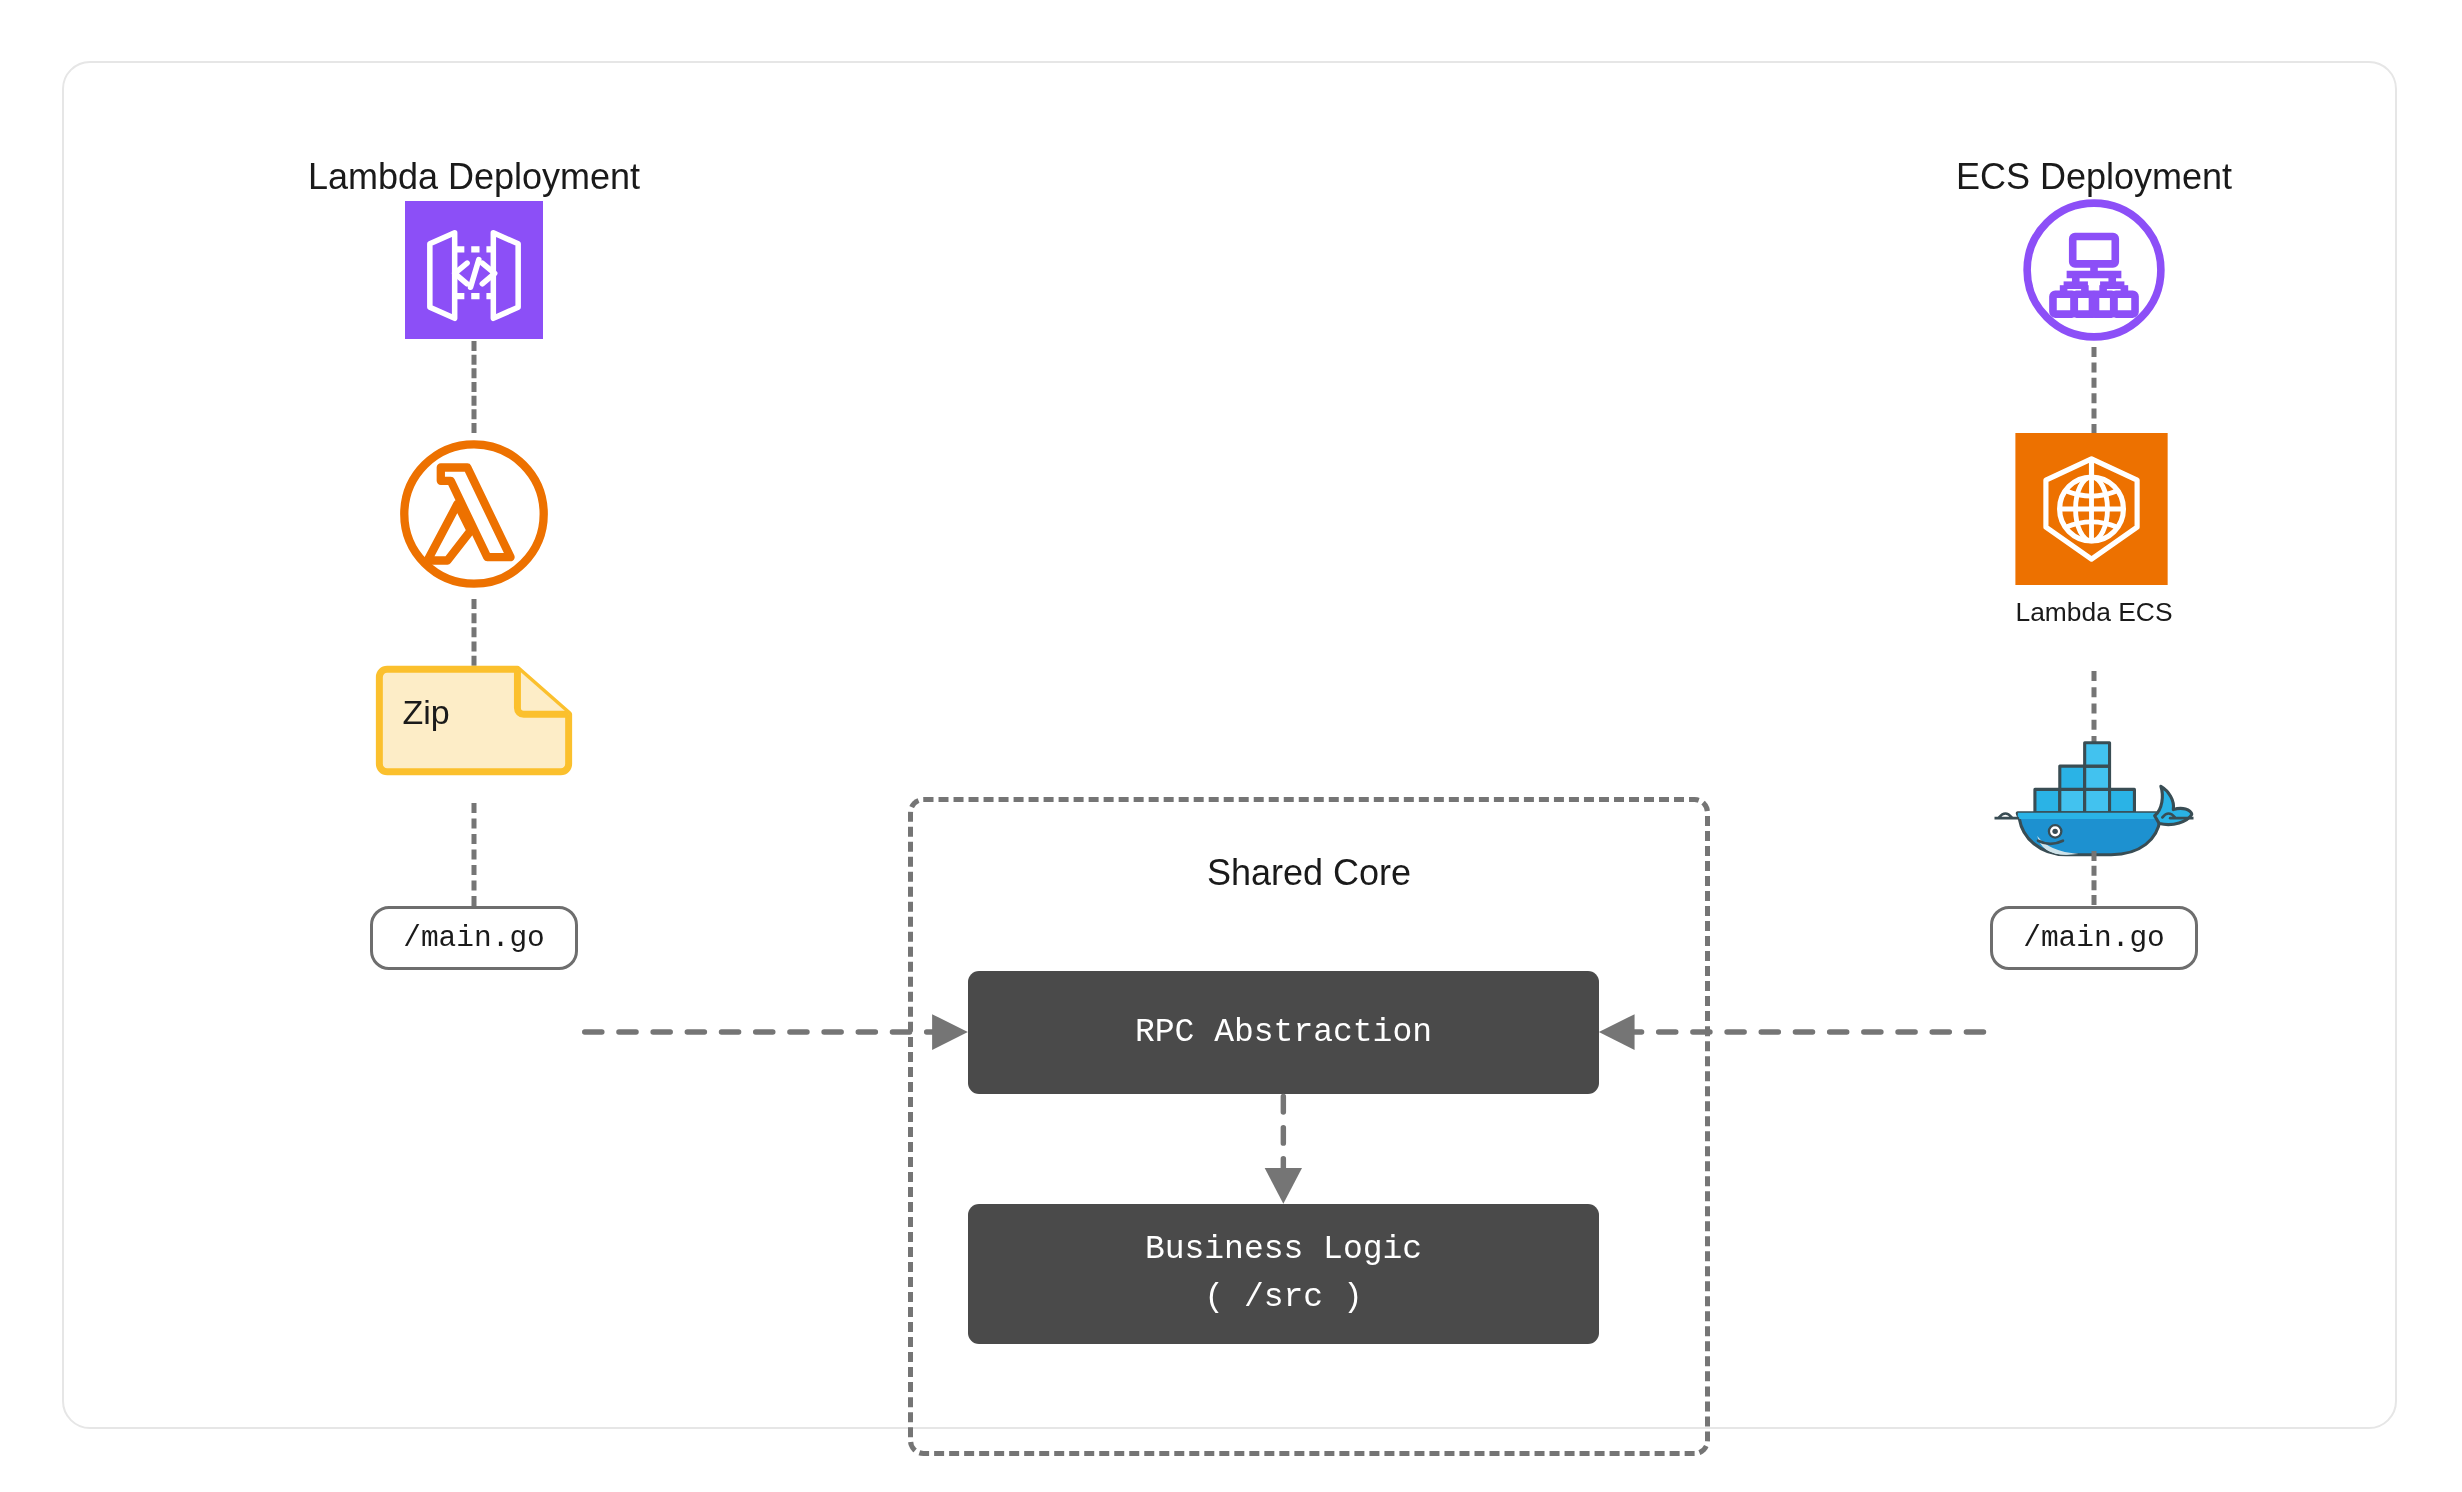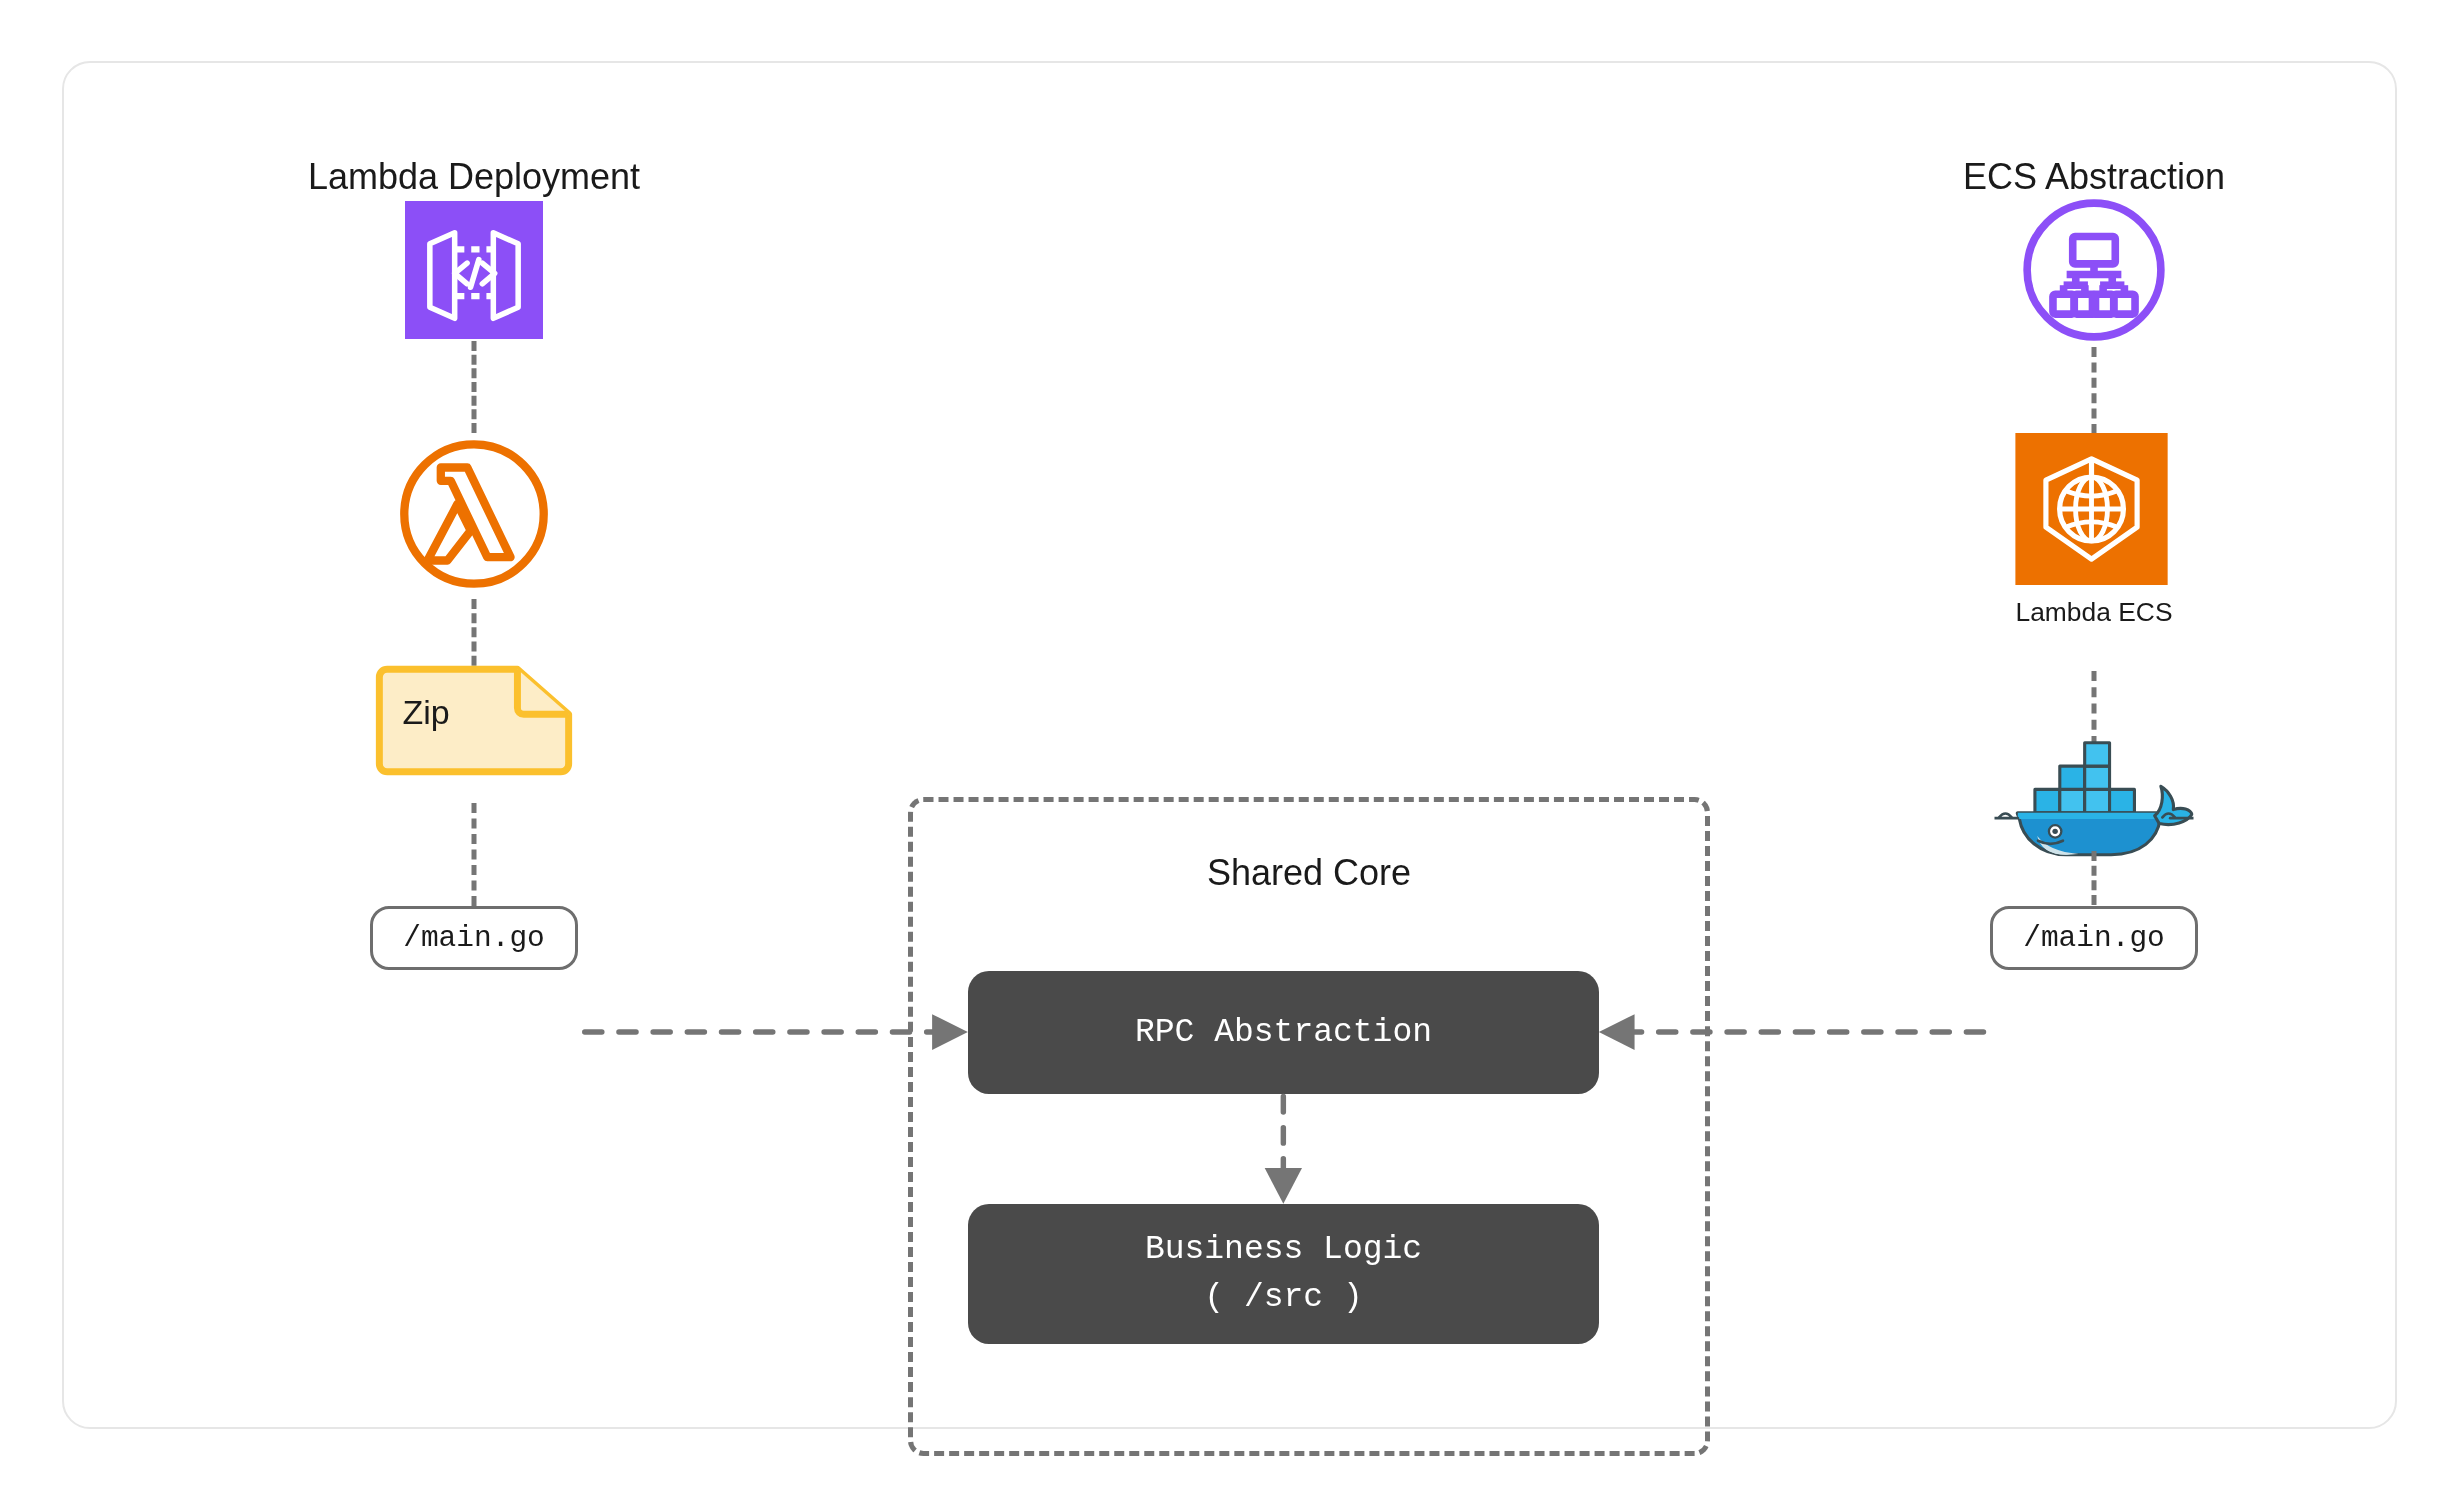--- a/index.html
+++ b/index.html
@@ -131,21 +131,21 @@
     font-size: 36px;
     color: #1a1a1a;
     white-space: nowrap;
     font-family: "Liberation Sans", sans-serif;
   }
 
   
   .core-box {
     position: absolute;
     background: #4a4a4a;
-    border-radius: 21px;
+    border-radius: 11px;
     color: #ffffff;
     font-family: "Liberation Mono", monospace;
     font-size: 33px;
     display: flex;
     flex-direction: column;
     align-items: center;
     justify-content: center;
     line-height: 1.45;
     text-align: center;
   }
@@ -171,21 +171,21 @@
     pointer-events: none;
   }
 </style>
 </head>
 <body>
 
 <div id="diagram-card">
 
   <div class="column-title" id="lambda-column-title">Lambda Deployment</div>
 
-  <div class="column-title" id="ecs-column-title">ECS Abstraction</div>
+  <div class="column-title" id="ecs-column-title">ECS Deployment</div>
 
   <div class="node" style="left:410px; top:138px;">
     <div id="api-gateway-icon-box">
       <svg width="138" height="138" viewBox="0 0 100 100" xmlns="http://www.w3.org/2000/svg">
         <rect x="0" y="0" width="100" height="100" fill="#8c4ff7"></rect>
 
         <path d="M36 23 L18 31 L18 77 L36 85 Z" fill="none" stroke="#ffffff" stroke-width="4" stroke-linejoin="round"></path>
 
         <path d="M64 23 L82 31 L82 77 L64 85 Z" fill="none" stroke="#ffffff" stroke-width="4" stroke-linejoin="round"></path>
 

